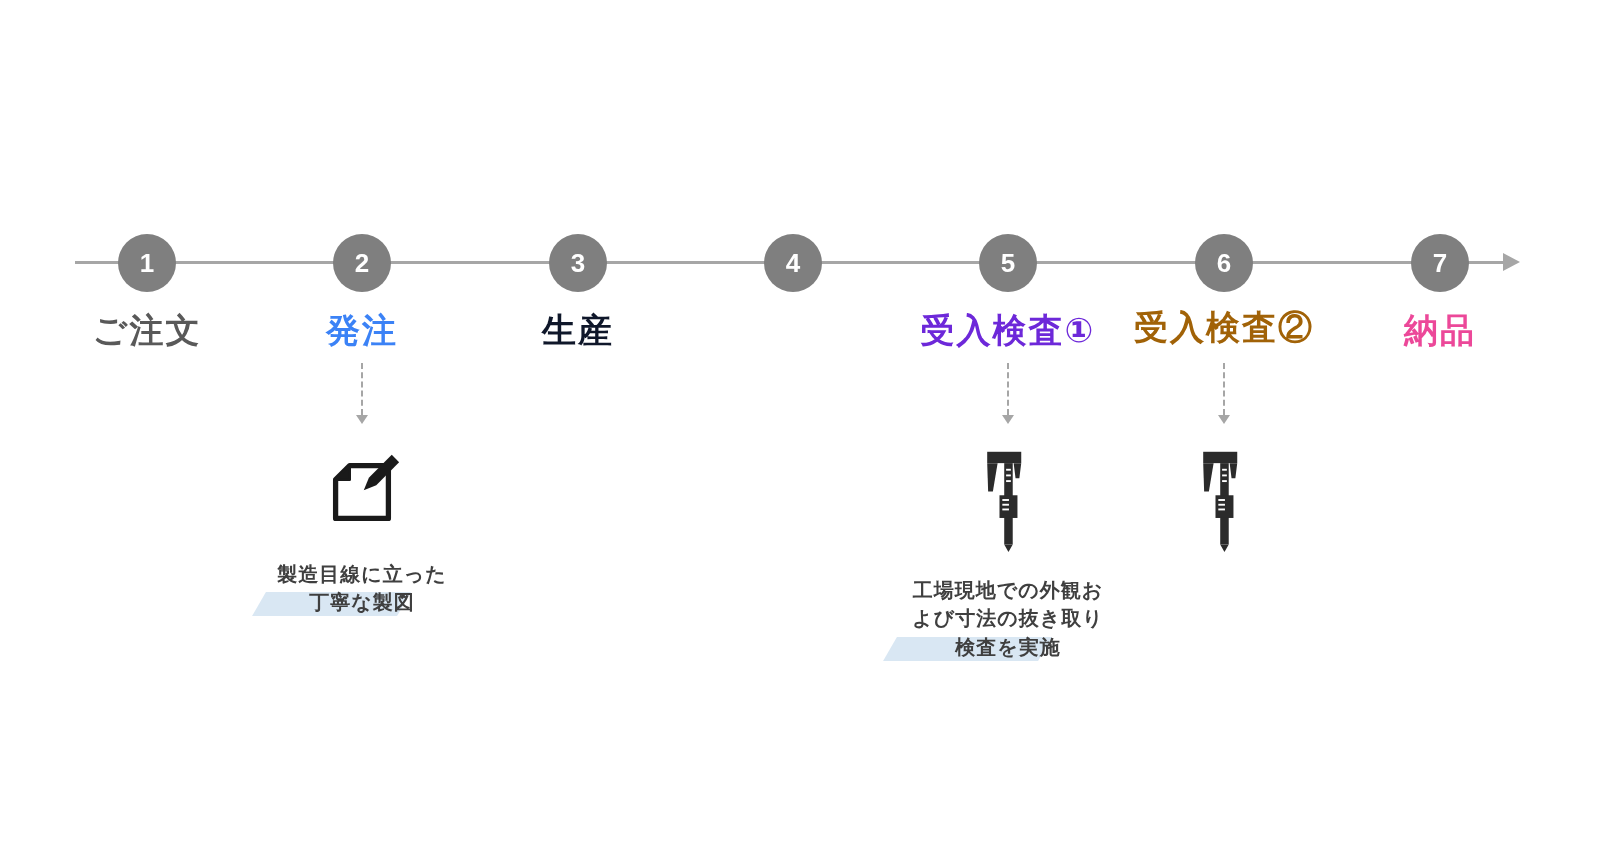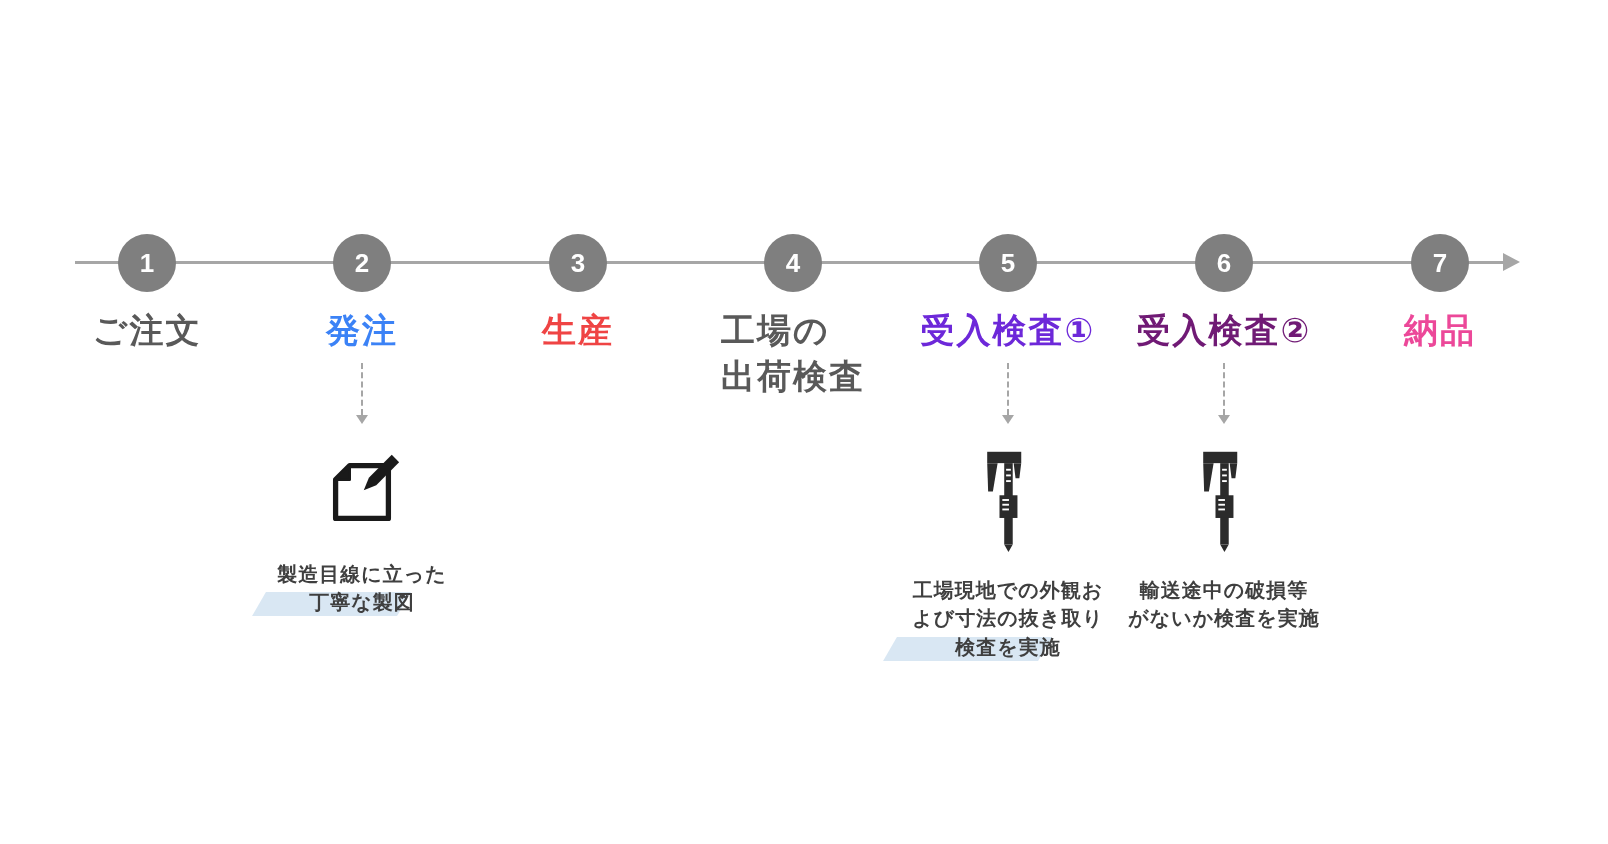--- a/index.html
+++ b/index.html
@@ -10,21 +10,21 @@
   
   .timeline-line { position:absolute; left:75px; top:261px; width:1430px; height:3px; background:#a6a6a6; }
   .timeline-arrowhead { position:absolute; left:1503px; top:253px; width:0; height:0;
     border-left:17px solid #a6a6a6; border-top:9px solid transparent; border-bottom:9px solid transparent; }
 
   .step { position:absolute; top:234px; width:280px; left:calc(var(--cx) - 140px);
     display:flex; flex-direction:column; align-items:center; }
   .circle { width:58px; height:58px; border-radius:50%; background:#7f7f7f;
     display:flex; align-items:center; justify-content:center; }
   .circle span { color:#ffffff; font-weight:bold; font-size:26px; }
-  .step-label { margin-top:16px; font-size:34px; font-weight:bold; text-align:left;
+  .step-label { margin-top:16px; font-size:34px; font-weight:bold; text-align:right;
     white-space:pre-line; line-height:1.35; letter-spacing:2px; color:#595959; }
 
   
   .annotation { position:absolute; top:363px; width:330px; left:calc(var(--cx) - 165px);
     display:flex; flex-direction:column; align-items:center; }
   .dash-line { width:0; height:52px; border-left:2px dashed #a6a6a6; }
   .down-arrowhead { width:0; height:0; border-top:9px solid #a6a6a6;
     border-left:6px solid transparent; border-right:6px solid transparent; }
   .icon-wrap { margin-top:24px; line-height:0; }
   .note-wrap { position:relative; margin-top:24px; }
@@ -53,43 +53,41 @@
     <div class="circle" style="background: rgb(127, 127, 127);">
       <span>2</span>
     </div>
     <div class="step-label" style="color: #3b82f6;">発注</div>
   </div>
 
   <div class="step" style="--cx:578px">
     <div class="circle" style="background: rgb(127, 127, 127);">
       <span>3</span>
     </div>
-    <div class="step-label" style="color: #ef4444;">生産</div>
+    <div class="step-label" style="color: #0f172a;">生産</div>
   </div>
 
   <div class="step" style="--cx:793px">
     <div class="circle" style="background: rgb(127, 127, 127);">
       <span>4</span>
     </div>
-    <div class="step-label" style="color: rgb(89, 89, 89);">工場の
-出荷検査</div>
   </div>
 
   <div class="step" style="--cx:1008px">
     <div class="circle" style="background: rgb(127, 127, 127);">
       <span>5</span>
     </div>
     <div class="step-label" style="color: #6d28d9;">受入検査①</div>
   </div>
 
   <div class="step" style="--cx:1224px">
     <div class="circle" style="background: rgb(127, 127, 127);">
       <span>6</span>
     </div>
-    <div class="step-label" style="color: #701a75;">受入検査②</div>
+    <div class="step-label" style="color: #a16207; font-family: Liberation Mono, monospace;">受入検査②</div>
   </div>
 
   <div class="step" style="--cx:1440px">
     <div class="circle" style="background: rgb(127, 127, 127);">
       <span>7</span>
     </div>
     <div class="step-label" style="color: #ec4899;">納品</div>
   </div>
 
   <div class="annotation" style="--cx:1008px">
@@ -148,19 +146,15 @@
         <path d="M26 102 L35 102 L30.5 110 Z" fill="#2b2b2b"></path>
         <rect x="21" y="50" width="19" height="24" fill="#2b2b2b"></rect>
         <rect x="24" y="54" width="7" height="2" fill="#ffffff"></rect>
         <rect x="24" y="59" width="7" height="2" fill="#ffffff"></rect>
         <rect x="24" y="64" width="7" height="2" fill="#ffffff"></rect>
         <rect x="28" y="22" width="5" height="2" fill="#ffffff"></rect>
         <rect x="28" y="28" width="5" height="2" fill="#ffffff"></rect>
         <rect x="28" y="34" width="5" height="2" fill="#ffffff"></rect>
       </svg>
     </div>
-    <div class="note-wrap">
-      <div class="note">輸送途中の破損等
-がないか検査を実施</div>
-    </div>
   </div>
 
 </div>
 
 </body></html>

